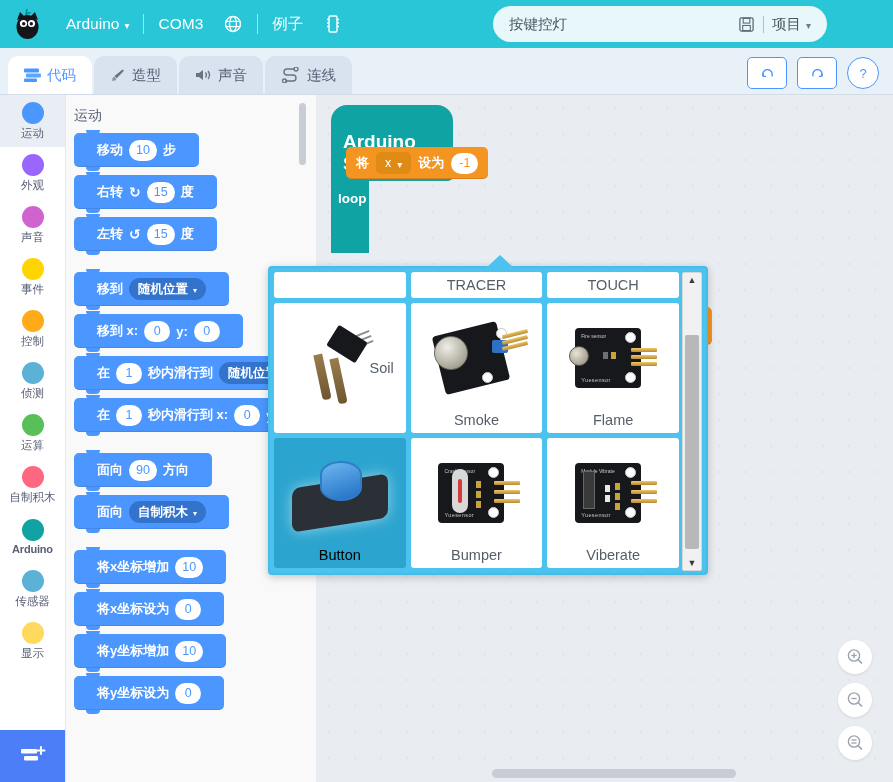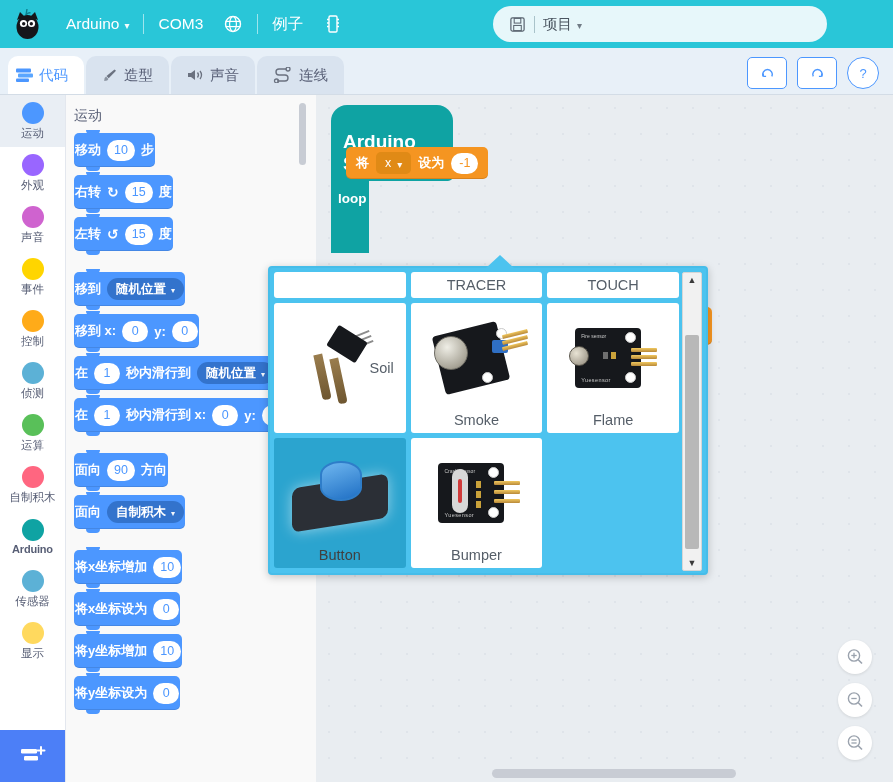--- a/index.html
+++ b/index.html
@@ -42,21 +42,21 @@
   .tabbar {
     position: absolute; top: 48px; left: 0; width: 893px; height: 47px;
     background: #e8f0f8; border-bottom: 1px solid #d3dce6;
     display: flex; align-items: flex-end;
   }
   .tab {
     height: 38px; border-radius: 10px 10px 0 0; display: flex; align-items: center;
     gap: 6px; padding: 0 16px; font-size: 14.5px; color: #575e75;
     background: #d9e3ef; margin-right: 2px; position: relative;
   }
-  .tab:first-child { margin-left: 8px; padding-left: 8px; }
+  .tab:first-child { margin-left: 8px; }
   .tab.active { background: #ffffff; color: #4c97ff; }
   .tab svg { display:block; }
   .tabbar-right {
     margin-left: auto; display: flex; align-items: center; gap: 10px;
     padding: 0 14px 5px 0;
   }
   .rbtn {
     width: 40px; height: 32px; border: 1px solid #4c97ff; border-radius: 5px;
     display: flex; align-items: center; justify-content: center; background: #ffffff;
   }
@@ -82,21 +82,21 @@
 
   
   .palette {
     position: absolute; top: 95px; left: 66px; width: 250px; height: 687px;
     background: #f9f9f9; overflow: hidden;
   }
   .pal-title { font-size: 14px; color: #575e75; padding: 12px 0 8px 8px; }
   .blk {
     position: relative; display: inline-flex; align-items: center;
     background: #4c97ff; color: #ffffff; font-size: 13px; font-weight: bold;
-    border-radius: 5px; padding: 0 1px; height: 34px; margin: 0 0 8px 8px;
+    border-radius: 5px; padding: 0 23px; height: 34px; margin: 0 0 8px 8px;
     gap: 6px; box-shadow: inset 0 -1px 0 rgba(0,0,0,.10);
     white-space: nowrap;
   }
   .blk::before {
     content: ""; position: absolute; left: 12px; top: -3px;
     width: 14px; height: 4px; background: #4c97ff; border-radius: 0 0 5px 5px;
   }
   .blk::after {
     content: ""; position: absolute; left: 12px; bottom: -4px;
     width: 14px; height: 4px; background: #4c97ff; border-radius: 0 0 5px 5px;
@@ -192,21 +192,21 @@
     display: grid; grid-template-columns: repeat(3, 1fr); gap: 5px;
     grid-template-rows: 26px 130px 130px;
   }
   .cell {
     background: #ffffff; border-radius: 3px; position: relative;
     display: flex; flex-direction: column; align-items: center; justify-content: flex-end;
     overflow: hidden;
   }
   .cell.sel { background: #2ba4cf; }
   .cell .cname { font-size: 14.5px; color: #555e68; padding-bottom: 5px; }
-  .cell.sel .cname { color: #404040; }
+  .cell.sel .cname { color: #000000; }
   .cell .cname.side { position: absolute; right: 12px; top: 44%; }
   .cell-img { flex: 1; width: 100%; display:flex; align-items:center; justify-content:center; }
   .popup-sb {
     position: absolute; right: 4px; top: 4px; width: 20px; height: 299px;
     background: #f1f1f1; border: 1px solid #d6d6d6; border-radius: 2px;
     display: flex; flex-direction: column; align-items: center; justify-content: space-between;
   }
   .sb-arrow { font-size: 9px; color: #3a3a3a; line-height: 14px; }
   .sb-thumb { position: absolute; top: 62px; left: 2px; width: 14px; height: 214px; background: #b8b8b8; border-radius: 2px; }
 
@@ -288,20 +288,21 @@
         <line x1="4" y1="5.5" x2="6" y2="5.5" stroke="#fff" stroke-width="1.3"></line>
         <line x1="4" y1="9" x2="6" y2="9" stroke="#fff" stroke-width="1.3"></line>
         <line x1="4" y1="12.5" x2="6" y2="12.5" stroke="#fff" stroke-width="1.3"></line>
         <line x1="14" y1="5.5" x2="16" y2="5.5" stroke="#fff" stroke-width="1.3"></line>
         <line x1="14" y1="9" x2="16" y2="9" stroke="#fff" stroke-width="1.3"></line>
         <line x1="14" y1="12.5" x2="16" y2="12.5" stroke="#fff" stroke-width="1.3"></line>
       </svg>
     </div>
 
     <div class="search-pill">
+      <span class="search-val">按键控灯</span>
       <svg class="save-ic" viewBox="0 0 18 18">
         <rect x="2" y="2" width="14" height="14" rx="1.6" fill="none" stroke="#5a6470" stroke-width="1.3"></rect>
         <rect x="5.5" y="2.5" width="7" height="5" fill="none" stroke="#5a6470" stroke-width="1.1"></rect>
         <rect x="5" y="10" width="8" height="5.5" fill="none" stroke="#5a6470" stroke-width="1.1"></rect>
       </svg>
       <div class="pill-div"></div>
       <div class="pill-proj">
         <span>项目</span>
         <span class="caret">▾</span>
       </div>
@@ -661,20 +662,41 @@
             <div class="chipdot" style="left:46px; top:42px; background:#caa23a;"></div>
             <div class="pin" style="top:22px;"></div>
             <div class="pin" style="top:31px;"></div>
             <div class="pin" style="top:40px;"></div>
             <div class="brand">Yuesensor</div>
           </div>
         </div>
         <div class="cname">Bumper</div>
       </div>
 
+      <div class="cell">
+        <div class="cell-img">
+          <div class="pcb">
+            <div class="board"></div>
+            <div class="toplbl">Module Vibrate</div>
+            <div class="vib-bar"></div>
+            <div class="hole" style="left:58px; top:8px;"></div>
+            <div class="hole" style="left:58px; top:48px;"></div>
+            <div class="chipdot" style="left:38px; top:26px; background:#e8e8e8;"></div>
+            <div class="chipdot" style="left:38px; top:36px; background:#e8e8e8;"></div>
+            <div class="chipdot" style="left:48px; top:24px; background:#caa23a;"></div>
+            <div class="chipdot" style="left:48px; top:34px; background:#caa23a;"></div>
+            <div class="chipdot" style="left:48px; top:44px; background:#caa23a;"></div>
+            <div class="pin" style="top:22px;"></div>
+            <div class="pin" style="top:31px;"></div>
+            <div class="pin" style="top:40px;"></div>
+            <div class="brand">Yuesensor</div>
+          </div>
+        </div>
+        <div class="cname">Viberate</div>
+      </div>
     </div>
 
     <div class="popup-sb">
       <div class="sb-arrow">▲</div>
       <div class="sb-thumb"></div>
       <div class="sb-arrow">▼</div>
     </div>
   </div>
 
 </div>

